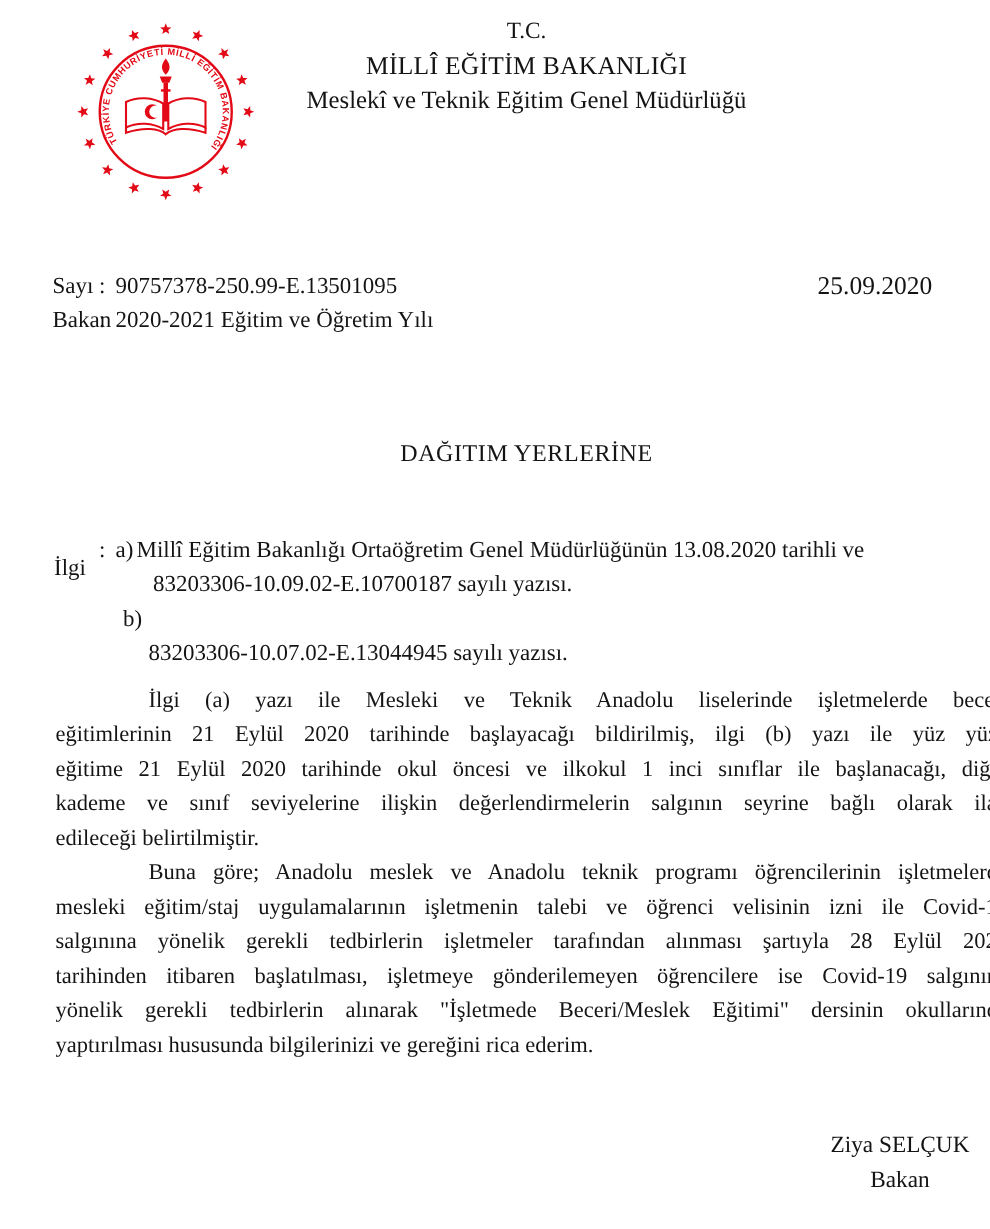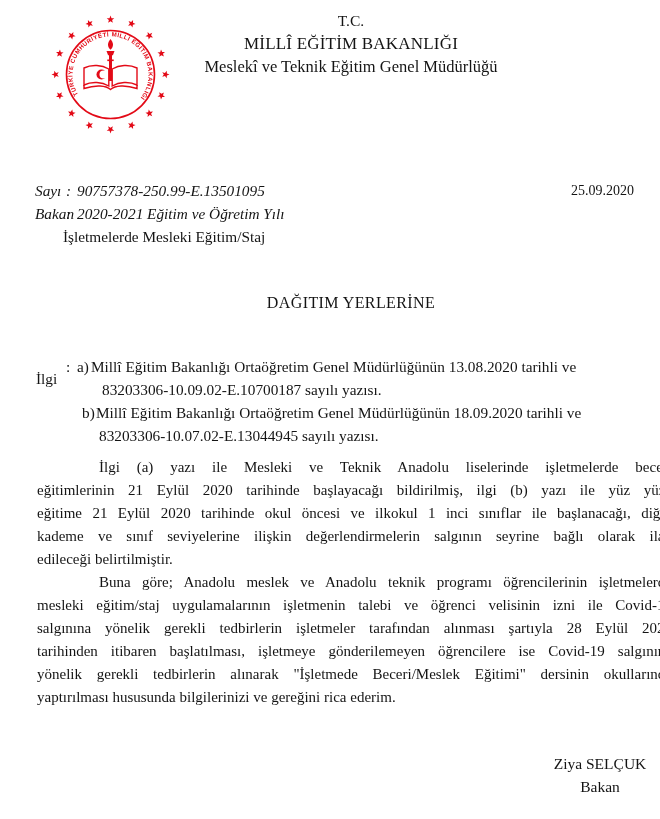--- a/index.html
+++ b/index.html
@@ -13,25 +13,25 @@
   .logo .ctext{fill:#e30a17;font-family:"Liberation Sans",sans-serif;font-size:6.1px;font-weight:bold;letter-spacing:.45px;}
   .logo .emb{stroke:#e30a17;fill:none;stroke-width:1.4;}
   .logo .embf{fill:#e30a17;stroke:none;}
   
   .hdr{position:absolute;left:37px;top:10px;width:628px;text-align:center;}
   .hdr .h1{font-size:15.5px;line-height:22px;}
   .hdr .h2{font-size:17px;line-height:24px;letter-spacing:.2px;}
   .hdr .h3{font-size:16.5px;line-height:22px;}
   
   .refs{position:absolute;left:35px;top:179px;font-size:15.3px;line-height:23px;}
-  .refrow{display:flex;height:23px;font-style:italic;}
+  .refrow{display:flex;height:23px;}
   .reflabel{display:inline-block;width:31px;}
   .refcolon{display:inline-block;width:11px;text-align:left;}
   .refline2{padding-left:28px;height:23px;}
-  .date{position:absolute;left:571px;top:179px;font-size:14px;line-height:23px;}
+  .date{position:absolute;left:545px;top:179px;font-size:17px;line-height:23px;}
   
   .recipient{position:absolute;left:37px;top:291px;width:628px;text-align:center;
     font-size:16px;letter-spacing:.4px;line-height:23px;}
   
   .ilgi{position:absolute;left:36px;top:355px;font-size:15.3px;line-height:23px;width:640px;}
   .ilgirow{display:flex;height:23px;white-space:nowrap;}
   .ilgilabel{display:inline-block;width:30px;margin-top:12px;}
   .ilgicolon{display:inline-block;width:11px;}
   .ilgimarker{display:inline-block;width:14px;}
   .ilgi .cont1{padding-left:66px;}
@@ -101,39 +101,37 @@
     <div class="refrow">
       <span class="reflabel">Sayı</span>
       <span class="refcolon">:</span>
       <span>90757378-250.99-E.13501095</span>
     </div>
     <div class="refrow">
       <span class="reflabel">Bakan</span>
       <span class="refcolon">:</span>
       <span>2020-2021 Eğitim ve Öğretim Yılı</span>
     </div>
-    <div class="refline2">İşletmelerde Mesleki Eğitim/Staj</div>
   </div>
   <div class="date">25.09.2020</div>
 
   <div class="recipient">DAĞITIM YERLERİNE</div>
 
   <div class="ilgi">
     <div class="ilgirow">
       <span class="ilgilabel">İlgi</span>
       <span class="ilgicolon">:</span>
       <span class="ilgimarker">a)</span>
       <span>Millî Eğitim Bakanlığı Ortaöğretim Genel Müdürlüğünün 13.08.2020 tarihli ve</span>
     </div>
     <div class="ilgirow cont1">
       <span>83203306-10.09.02-E.10700187 sayılı yazısı.</span>
     </div>
     <div class="ilgirow item-b">
       <span class="ilgimarker">b)</span>
-      <span>Millî Eğitim Bakanlığı Ortaöğretim Genel Müdürlüğünün 18.09.2020 tarihli ve</span>
     </div>
     <div class="ilgirow cont2">
       <span>83203306-10.07.02-E.13044945 sayılı yazısı.</span>
     </div>
   </div>
 
   <div class="bodytext">
     <div>
         <div class="pline first">İlgi (a) yazı ile Mesleki ve Teknik Anadolu liselerinde işletmelerde beceri</div>
         <div class="pline">eğitimlerinin 21 Eylül 2020 tarihinde başlayacağı bildirilmiş, ilgi (b) yazı ile yüz yüze</div>

